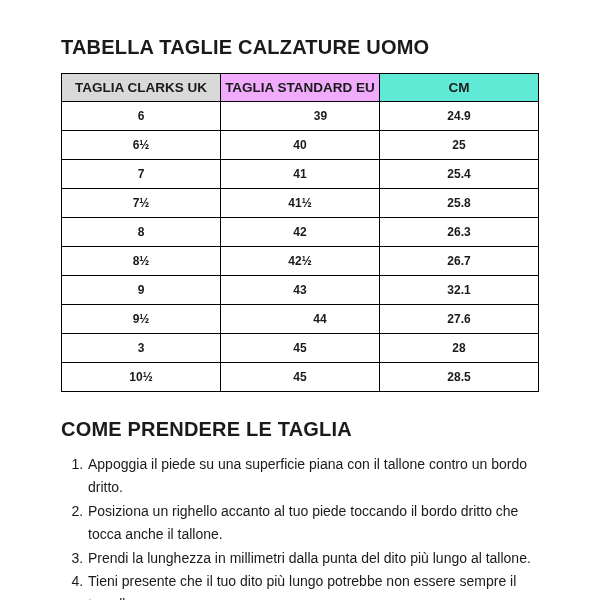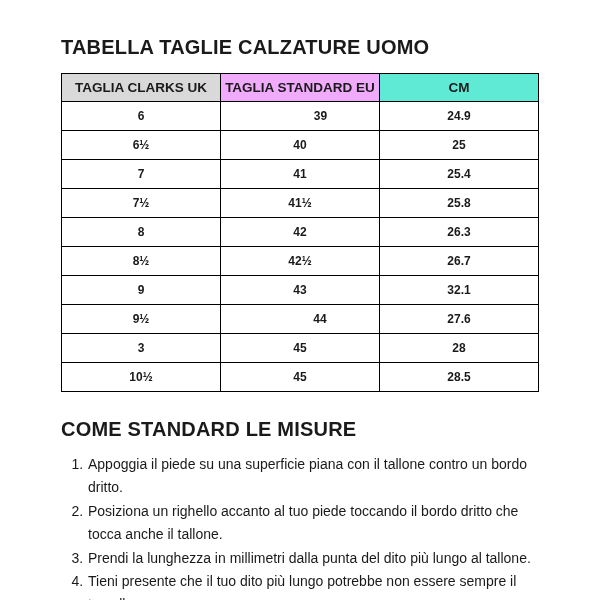--- a/index.html
+++ b/index.html
@@ -123,21 +123,21 @@
           <td style="border-color: rgb(0, 0, 0);">28</td>
         </tr>
         <tr>
           <td style="border-color: rgb(0, 0, 0);">10½</td>
           <td style="border-color: rgb(0, 0, 0);">45</td>
           <td style="border-color: rgb(0, 0, 0);">28.5</td>
         </tr>
       </tbody>
   </table>
 
-  <h2 class="section-title">COME STANDARD LE MISURE</h2>
+  <h2 class="section-title">COME PRENDERE LE TAGLIA</h2>
 
   <ol class="instructions">
       <li>Appoggia il piede su una superficie piana con il tallone contro un bordo dritto.</li>
       <li>Posiziona un righello accanto al tuo piede toccando il bordo dritto che tocca anche il tallone.</li>
       <li>Prendi la lunghezza in millimetri dalla punta del dito più lungo al tallone.</li>
       <li>Tieni presente che il tuo dito più lungo potrebbe non essere sempre il tuo alluce.</li>
     </ol>
 
 </div>
 

